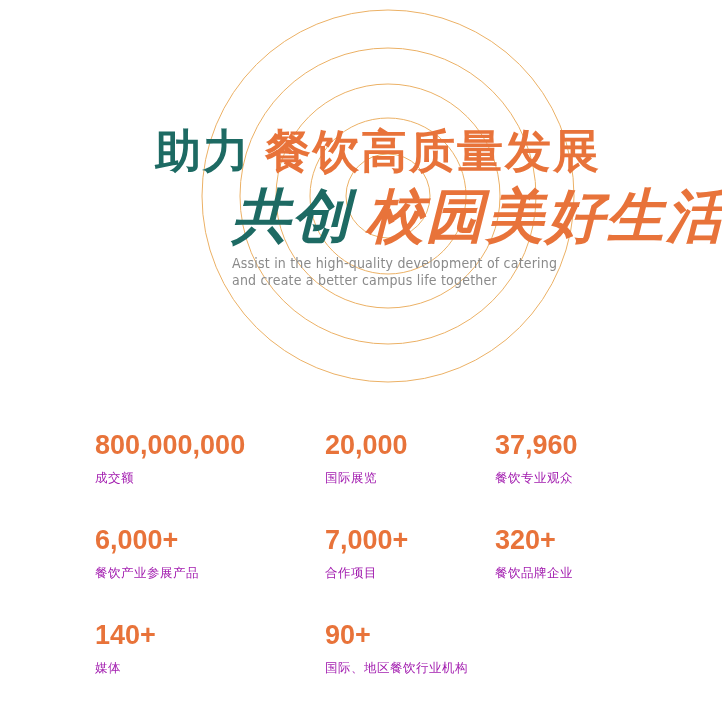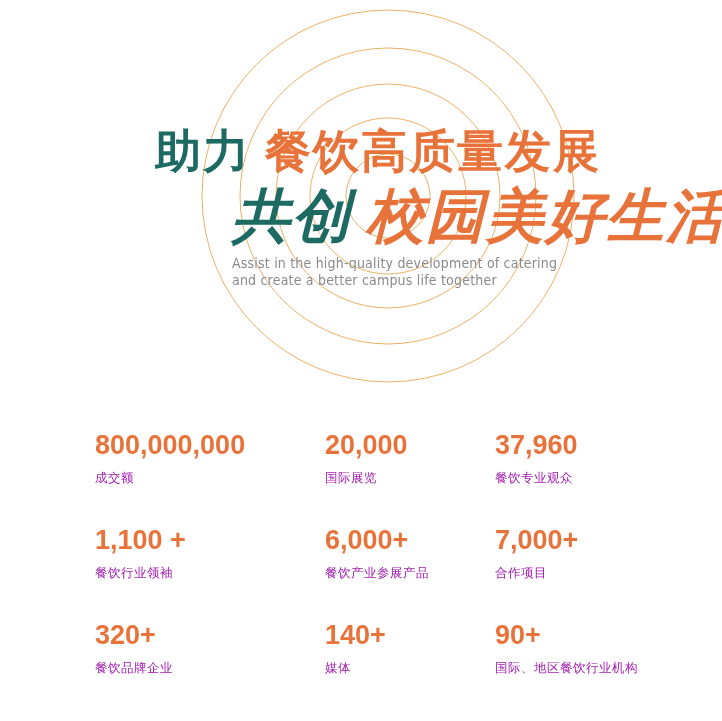--- a/index.html
+++ b/index.html
@@ -152,24 +152,20 @@
     <div class="stat-cell">
       <div class="stat-value">20,000</div>
       <div class="stat-label">国际展览</div>
     </div>
     <div class="stat-cell">
       <div class="stat-value">37,960</div>
       <div class="stat-label">餐饮专业观众</div>
     </div>
 
     <div class="stat-cell">
-      <div class="stat-value">1,100 +</div>
-      <div class="stat-label">餐饮行业领袖</div>
-    </div>
-    <div class="stat-cell">
       <div class="stat-value">6,000+</div>
       <div class="stat-label">餐饮产业参展产品</div>
     </div>
     <div class="stat-cell">
       <div class="stat-value">7,000+</div>
       <div class="stat-label">合作项目</div>
     </div>
 
     <div class="stat-cell">
       <div class="stat-value">320+</div>

